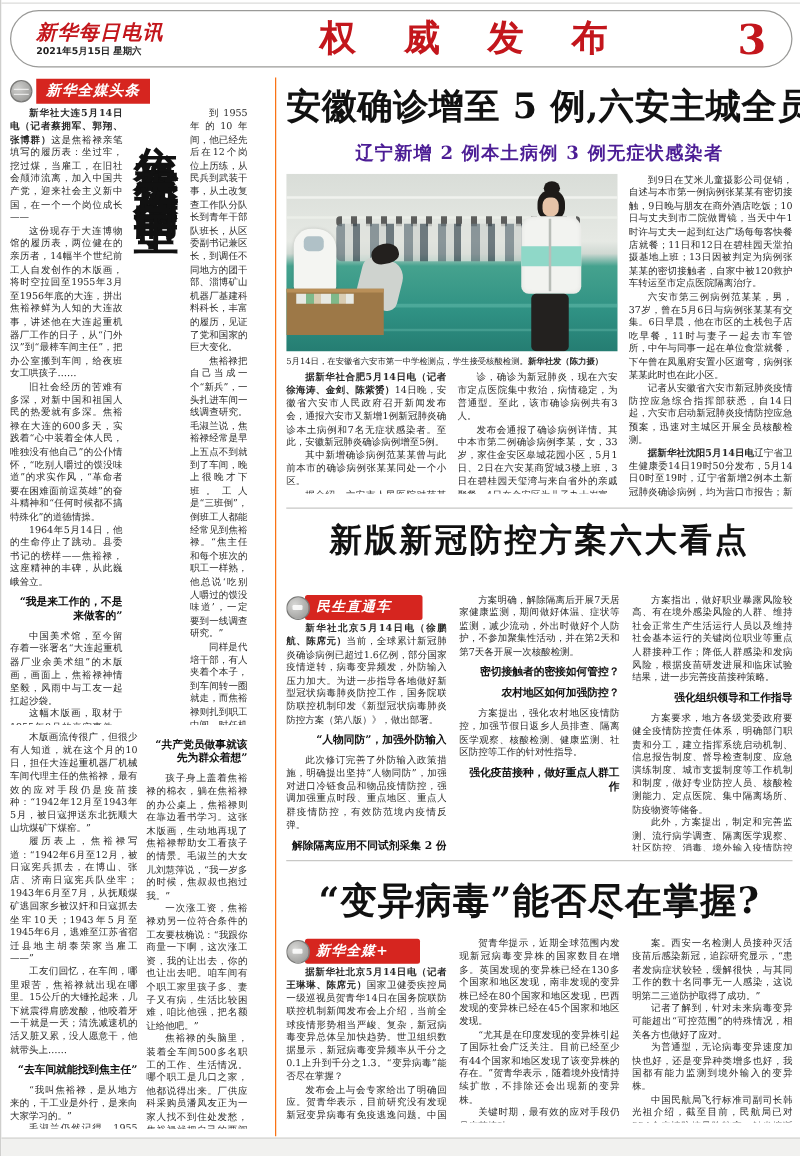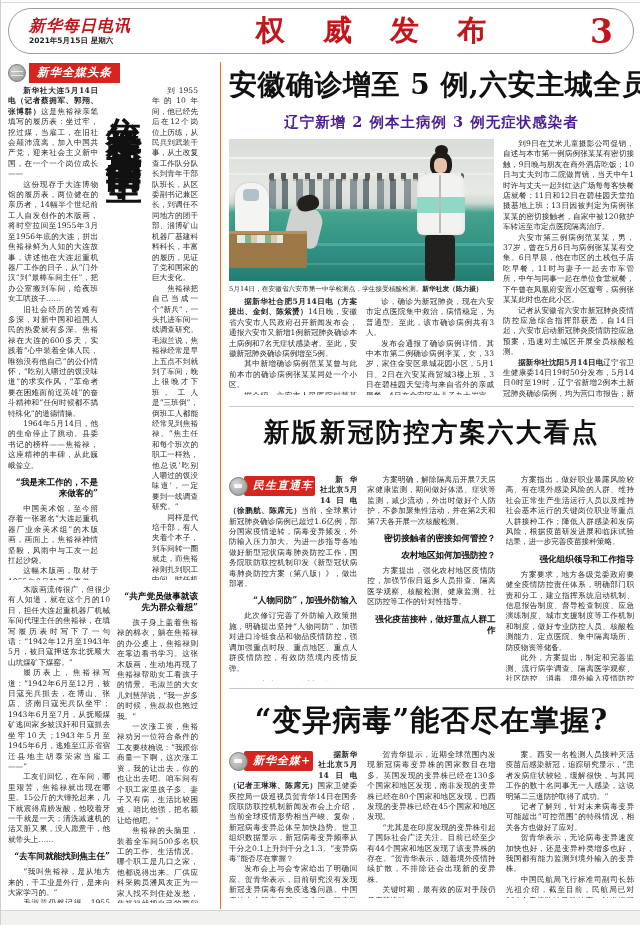--- a/index.html
+++ b/index.html
@@ -61,21 +61,21 @@
   .cols3{display:flex;gap:10px;height:206px;overflow:hidden;}
   .cols3>div{flex:1;min-width:0;}
   .a3-headline{font-size:29px;font-weight:bold;text-align:center;color:#111;margin:12px 0 9px 0;letter-spacing:1px;white-space:nowrap;}
   .cols3.short{height:148px;}
 
   .float-badge{float:left;margin:1px 5px 2px 0;display:flex;align-items:center;}
   .circle-icon{width:17px;height:17px;border-radius:50%;background:radial-gradient(circle at 35% 35%,#d8d8d6,#90908e);
                border:1px solid #7a7a78;margin-right:-4px;position:relative;z-index:2;flex:none;}
   .circle-icon::after{content:"";position:absolute;left:4px;top:6px;width:8px;height:4px;background:#fff;opacity:.85;border-radius:1px;}
   .badge-pill{background:#d6251f;color:#fff;font-family:"DejaVu Sans","Liberation Sans",sans-serif;
-              font-weight:bold;font-style:italic;font-size:11px;padding:2px 2px 3px 9px;border-radius:2px;white-space:nowrap;letter-spacing:1px;}
+              font-weight:bold;font-style:italic;font-size:11px;padding:2px 25px 3px 9px;border-radius:2px;white-space:nowrap;letter-spacing:1px;}
 
   
   .photo{position:relative;width:265px;height:142px;overflow:hidden;background:linear-gradient(#d9ddd8 0%,#e6e9e4 38%,#cfd8d2 45%,#45a28e 52%,#2f9183 78%,#257d72 100%);}
   .ph-beam{position:absolute;left:0;right:0;top:18px;height:2px;background:#f5f6f2;opacity:.8;}
   .ph-beam2{position:absolute;left:0;right:0;top:34px;height:2px;background:#f2f3ef;opacity:.6;}
   .ph-crowd{position:absolute;left:40px;right:30px;top:40px;height:30px;
             background:repeating-linear-gradient(90deg,#6b7a80 0 7px,#cfd3cf 7px 13px,#46545c 13px 19px,#dfe2dd 19px 27px);
             border-radius:4px;opacity:.75;filter:blur(.4px);}
   .ph-crowd-heads{position:absolute;left:40px;right:30px;top:34px;height:8px;
             background:repeating-linear-gradient(90deg,#222 0 5px,transparent 5px 12px);border-radius:3px;opacity:.7;}
@@ -130,21 +130,21 @@
           </div>
         <div class="v-headline">焦裕禄在大连工作的日子里</div>
         <div class="colA2 blocks">
             <p>到1955年的10年间，他已经先后在12个岗位上历练，从民兵到武装干事，从土改复查工作队分队长到青年干部队班长，从区委副书记兼区长，到调任不同地方的团干部、淄博矿山机器厂基建科料科长，丰富的履历，见证了党和国家的巨大变化。</p>
             <p>焦裕禄把自己当成一个“新兵”，一头扎进车间一线调查研究。毛淑兰说，焦裕禄经常是早上五点不到就到了车间，晚上很晚才下班。工人是“三班倒”，倒班工人都能经常见到焦裕禄。“焦主任和每个班次的职工一样熟，他总说‘吃别人嚼过的馍没味道’，一定要到一线调查研究。”</p>
             <p>同样是代培干部，有人夹着个本子，到车间转一圈就走，而焦裕禄则扎到职工中间。时任机械车间文书度员于文铁说：“工厂办公楼有焦裕禄的办公室，但他把‘办公室’搬到车间，厂里都知道，去车间就能找到焦主任。”有人问他：“焦主任，你一天能跑多少路？”他回答：“大约20华里。”</p>
           </div>
       </div>
       <div class="rowB">
         <div class="colB1 blocks">
-            <p>木版画流传很广，但很少有人知道，就在这个月的10日，担任大连起重机器厂机械车间代理主任的焦裕禄，在填写履历表时写下了一句话：“1942年12月至1943年5月，被日寇押送东北抚顺大山坑煤矿下煤窑。”</p>
+            <p>木版画流传很广，但很少有人知道，就在这个月的10日，担任大连起重机器厂机械车间代理主任的焦裕禄，最有效的应对手段仍是疫苗接种：“1942年12月至1943年5月，被日寇押送东北抚顺大山坑煤矿下煤窑。”</p>
             <p>履历表上，焦裕禄写道：“1942年6月至12月，被日寇宪兵抓去，在博山、张店、济南日寇宪兵队坐牢；1943年6月至7月，从抚顺煤矿逃回家乡被汉奸和日寇抓去坐牢10天；1943年5月至1945年6月，逃难至江苏省宿迁县地主胡泰荣家当雇工——”</p>
             <p>工友们回忆，在车间，哪里艰苦，焦裕禄就出现在哪里。15公斤的大锤抡起来，几下就震得肩膀发酸，他咬着牙一干就是一天；清洗减速机的活又脏又累，没人愿意干，他就带头上……</p>
             <h4>“去车间就能找到焦主任”</h4>
             <p>“我叫焦裕禄，是从地方来的，干工业是外行，是来向大家学习的。”</p>
             <p>毛淑兰仍然记得，1955年3月，焦裕禄到大连起重机器厂机械车间任代理主任时的自我介绍。</p>
           </div>
         <div class="colB2 blocks">
             <h4>“共产党员做事就该先为群众着想”</h4>
             <p>孩子身上盖着焦裕禄的棉衣，躺在焦裕禄的办公桌上，焦裕禄则在靠边看书学习。这张木版画，生动地再现了焦裕禄帮助女工看孩子的情景。毛淑兰的大女儿刘慧萍说，“我一岁多的时候，焦叔叔也抱过我。”</p>
             <p>一次涨工资，焦裕禄劝另一位符合条件的工友要枝桷说：“我跟你商量一下啊，这次涨工资，我的让出去，你的也让出去吧。咱车间有个职工家里孩子多、妻子又有病，生活比较困难，咱比他强，把名额让给他吧。”</p>
@@ -180,21 +180,21 @@
                   <div class="ph-st-face"></div>
                 <div class="ph-st-jacket"></div>
                   <div class="ph-st-band"></div>
                   <div class="ph-st-zip"></div>
                   <div class="ph-st-pants"></div>
               </div>
             </div>
             <div class="photo-caption"><span>5月14日，在安徽省六安市第一中学检测点，学生接受核酸检测。</span><b>新华社发（陈力摄）</b></div>
             <div class="a1-cols">
               <div class="blocks">
-                  <p><b>据新华社合肥5月14日电（方案提出、金剑、陈紫赟）</b>14日晚，安徽省六安市人民政府召开新闻发布会，通报六安市又新增1例新冠肺炎确诊本土病例和7名无症状感染者。至此，安徽新冠肺炎确诊病例增至5例。</p>
+                  <p><b>据新华社合肥5月14日电（记者徐海涛、金剑、陈紫赟）</b>14日晚，安徽省六安市人民政府召开新闻发布会，通报六安市又新增1例新冠肺炎确诊本土病例和7名无症状感染者。至此，安徽新冠肺炎确诊病例增至5例。</p>
                   <p>其中新增确诊病例范某某曾与此前本市的确诊病例张某某同处一个小区。</p>
                   <p>据介绍，六安市人民医院对范某某进行核酸检测，结果呈阳性，经市疾控中心复核阳性，专家组会</p>
                 </div>
               <div class="blocks">
                   <p>诊，确诊为新冠肺炎，现在六安市定点医院集中救治，病情稳定，为普通型。至此，该市确诊病例共有3人。</p>
                   <p>发布会通报了确诊病例详情。其中本市第二例确诊病例李某，女，33岁，家住金安区皋城花园小区，5月1日、2日在六安某商贸城3楼上班，3日在碧桂园天玺湾与来自省外的亲戚聚餐，4日在金安区为儿子办十岁宴，晚上6时返回市区住址；5日在浙东商贸城嘉影楼上班；6日自蓓蕾幼儿园接回孩子，7日</p>
                 </div>
             </div>
           </div>
           <div class="a1-col3 blocks">
@@ -247,21 +247,21 @@
             <span class="blocks"><p><b>据新华社北京5月14日电（记者王琳琳、陈席元）</b>国家卫健委疾控局一级巡视员贺青华14日在国务院联防联控机制新闻发布会上介绍，当前全球疫情形势相当严峻、复杂，新冠病毒变异总体呈加快趋势。世卫组织数据显示，新冠病毒变异频率从千分之0.1上升到千分之1.3。“变异病毒”能否尽在掌握？</p><p>发布会上与会专家给出了明确回应。贺青华表示，目前研究没有发现新冠变异病毒有免疫逃逸问题。中国疾控中心研究员邵一鸣介绍，研究数据显示我国疫苗对在英国、南非、巴西发现的新冠病毒变异株均有效。</p></span>
           </div>
           <div class="blocks">
               <p>贺青华提示，近期全球范围内发现新冠病毒变异株的国家数目在增多。英国发现的变异株已经在130多个国家和地区发现，南非发现的变异株已经在80个国家和地区发现，巴西发现的变异株已经在45个国家和地区发现。</p>
               <p>“尤其是在印度发现的变异株引起了国际社会广泛关注。目前已经至少有44个国家和地区发现了该变异株的存在。”贺青华表示，随着境外疫情持续扩散，不排除还会出现新的变异株。</p>
               <p>关键时期，最有效的应对手段仍是疫苗接种。</p>
             </div>
           <div class="blocks">
               <p>案。西安一名检测人员接种灭活疫苗后感染新冠，追踪研究显示，“患者发病症状较轻，缓解很快，与其同工作的数十名同事无一人感染，这说明第二三道防护取得了成功。”</p>
               <p>记者了解到，针对未来病毒变异可能超出“可控范围”的特殊情况，相关各方也做好了应对。</p>
-              <p>贺青华表示，无论病毒变异速度加快也好，还是变异种类增多也好，我国都有能力监测到境外输入的变异株。</p>
+              <p>为普通型，无论病毒变异速度加快也好，还是变异种类增多也好，我国都有能力监测到境外输入的变异株。</p>
               <p>中国民航局飞行标准司副司长韩光祖介绍，截至目前，民航局已对234个疫情防控风险较高、触发熔断机制的国际客运航班实施熔断措施，共减少入境航班467班，严防疫情通过航空途径传播。</p>
             </div>
         </div>
       </div>
 
     </div>
   </div>
 </div>
 
 </body></html>

